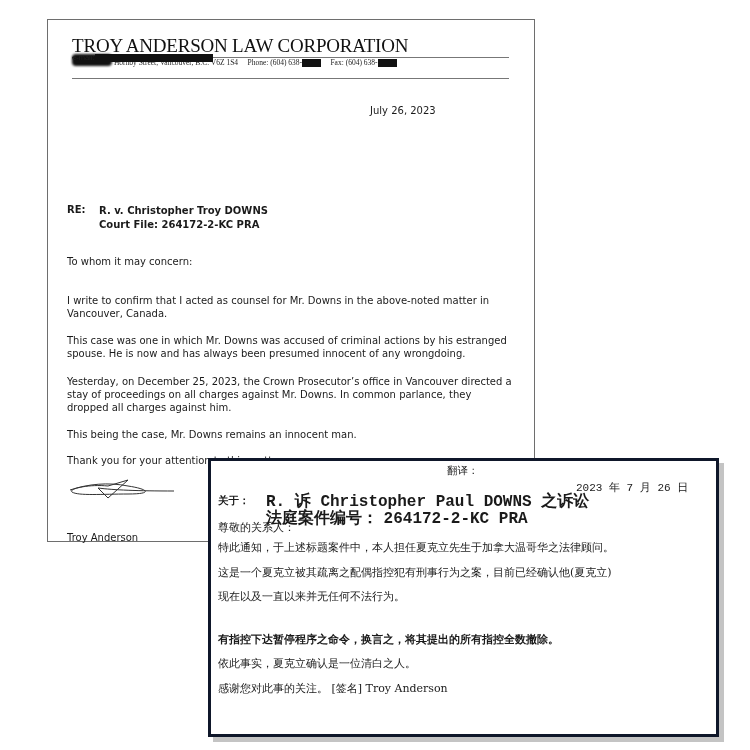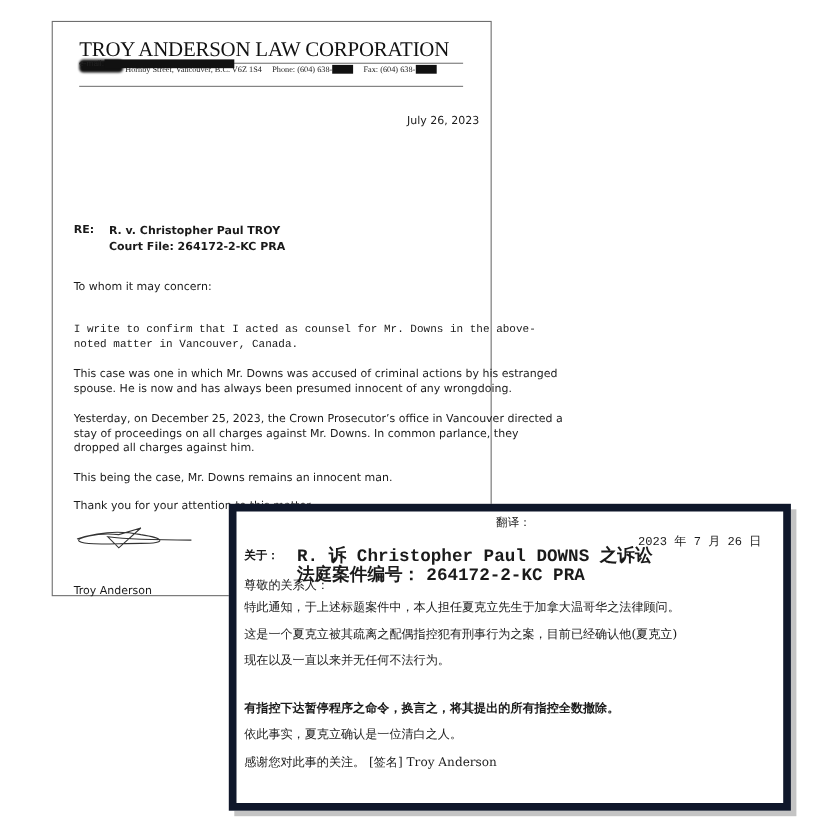--- a/index.html
+++ b/index.html
@@ -1,19 +1,19 @@
 <!DOCTYPE html>
 <html><head>
   <meta charset="utf-8">
   <style>
     html, body { margin: 0; padding: 0; background: #ffffff; }
     body { width: 750px; height: 750px; position: relative; overflow: hidden; }
 
     .letter {
-      position: absolute; left: 47px; top: 19px; width: 400px; height: 523px;
+      position: absolute; left: 47px; top: 19px; width: 488px; height: 523px;
       border: 1px solid #6e6e6e; background: #fff; box-sizing: border-box;
       font-family: "DejaVu Sans", sans-serif; color: #1a1a1a; padding-left: 28px;
     }
     .lh-title {
       position: absolute; left: 24px; top: 15px;
       font-family: "Liberation Serif", serif; font-size: 19px; letter-spacing: -0.2px; color: #111;
     }
     .lh-rule1 { position: absolute; left: 24px; right: 25px; top: 37px; border-top: 1px solid #777; }
     .lh-addr {
       position: absolute; left: 24px; top: 38px; font-family: "Liberation Serif", serif;
@@ -25,31 +25,31 @@
       position: absolute; left: 24px; top: 33px; font-family: Liberation Sans, sans-serif;
       font-size: 7.5px; color: #222; white-space: nowrap;
     }
     .lh-rule2 { position: absolute; left: 24px; right: 25px; top: 58px; border-top: 1px solid #777; }
 
     .date { position: absolute; left: 322px; top: 85px; font-size: 10px; }
     .re-label { position: absolute; left: 19px; top: 184px; font-size: 10px; font-weight: bold; }
     .re-text { position: absolute; left: 51px; top: 184px; font-size: 10px; font-weight: bold; line-height: 14px; }
     .salutation { position: absolute; left: 19px; top: 236px; font-size: 10px; }
     .para { position: absolute; left: 19px; width: 445px; font-size: 10px; line-height: 13px; }
-    .p1 { top: 274px; font-family: Liberation Mono, monospace; }
+    .p1 { top: 274px; }
     .p2 { top: 314px; }
     .p3 { top: 355px; }
     .p4 { top: 408px; }
     .p5 { top: 434px; }
     .signature { position: absolute; left: 20px; top: 456px; }
     .sig-name { position: absolute; left: 19px; top: 487px; font-size: 10px; margin-top: 25px; }
 
     .translation {
       position: absolute; left: 208px; top: 458px; width: 511px; height: 279px;
-      border: 7px solid #0f172a; background: #fff; box-sizing: border-box;
+      border: 3px solid #0f172a; background: #fff; box-sizing: border-box;
       box-shadow: 5px 5px 0 #c4c4c4;
       font-family: "DejaVu Serif", serif; color: #1a1a1a;
     }
     .tr-header { position: absolute; left: 236px; top: 3px; font-size: 10.5px; }
     .tr-date { position: absolute; left: 365px; top: 19px; font-size: 11px; font-family: "Liberation Mono", monospace; }
     .tr-re-label { position: absolute; left: 7px; top: 33px; font-size: 10.5px; font-weight: bold; }
     .tr-re { position: absolute; left: 55px; top: 33px; font-size: 16px; line-height: 16px; font-weight: bold; }
     .tr-re .mono { font-family: "Liberation Mono", monospace; }
     .tr-line { position: absolute; left: 7px; width: 500px; font-size: 11px; line-height: 18px; white-space: nowrap; }
     .t1 { top: 78px; }
@@ -73,21 +73,21 @@
   </div>
   <div class="lh-email">
     <span>e-mail:</span><span class="redact" style="width:118px;height:8px;"></span>
   </div>
   <div class="lh-rule2"></div>
 
   <div class="date">July 26, 2023</div>
 
   <div class="re-label">RE:</div>
   <div class="re-text">
-    <div>R. v. Christopher Paul TROY</div>
+    <div>R. v. Christopher Troy DOWNS</div>
     <div>Court File: 264172-2-KC PRA</div>
   </div>
 
   <div class="salutation">To whom it may concern:</div>
   <div class="para p1">I write to confirm that I acted as counsel for Mr. Downs in the above-noted matter in Vancouver, Canada.</div>
   <div class="para p2">This case was one in which Mr. Downs was accused of criminal actions by his estranged spouse.  He is now and has always been presumed innocent of any wrongdoing.</div>
   <div class="para p3">Yesterday, on December 25, 2023, the Crown Prosecutor’s office in Vancouver directed a stay of proceedings on all charges against Mr. Downs.  In common parlance, they dropped all charges against him.</div>
   <div class="para p4">This being the case, Mr. Downs remains an innocent man.</div>
   <div class="para p5">Thank you for your attention to this matter.</div>
 

